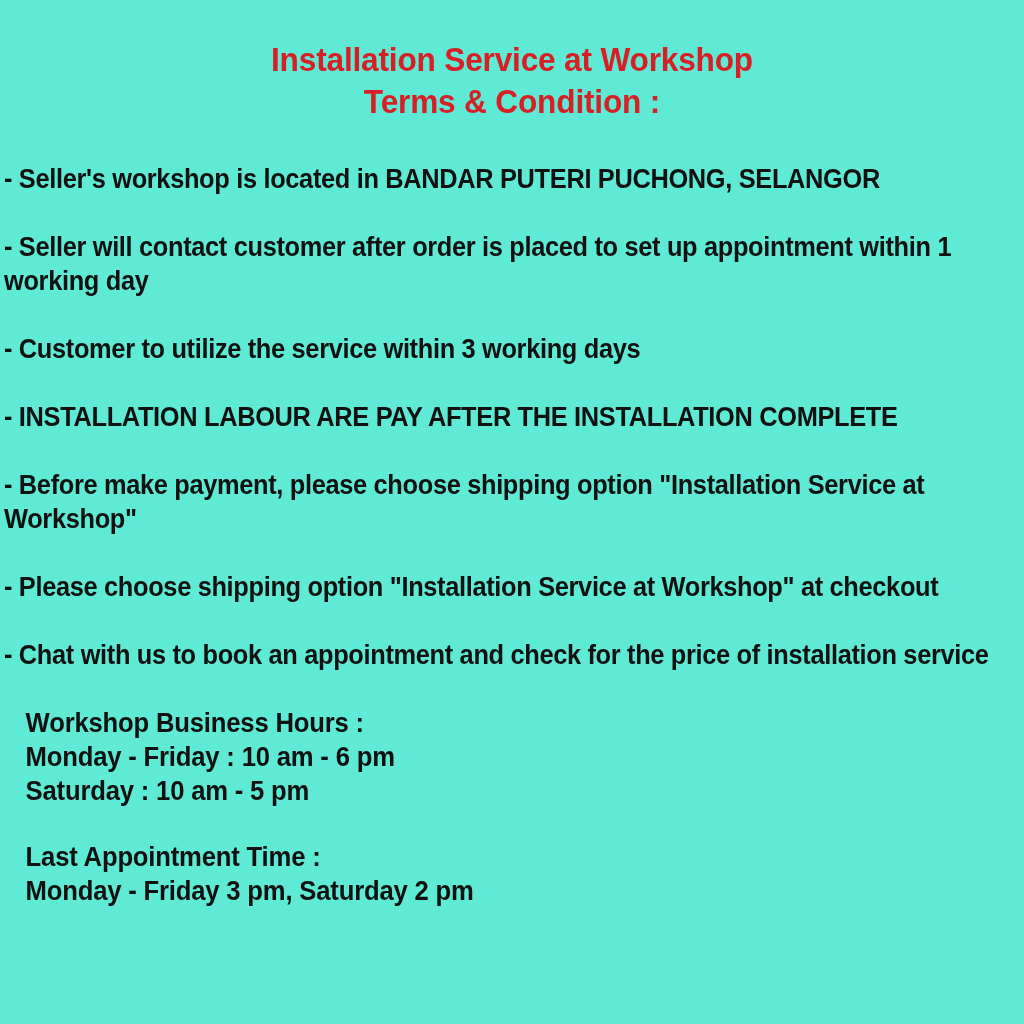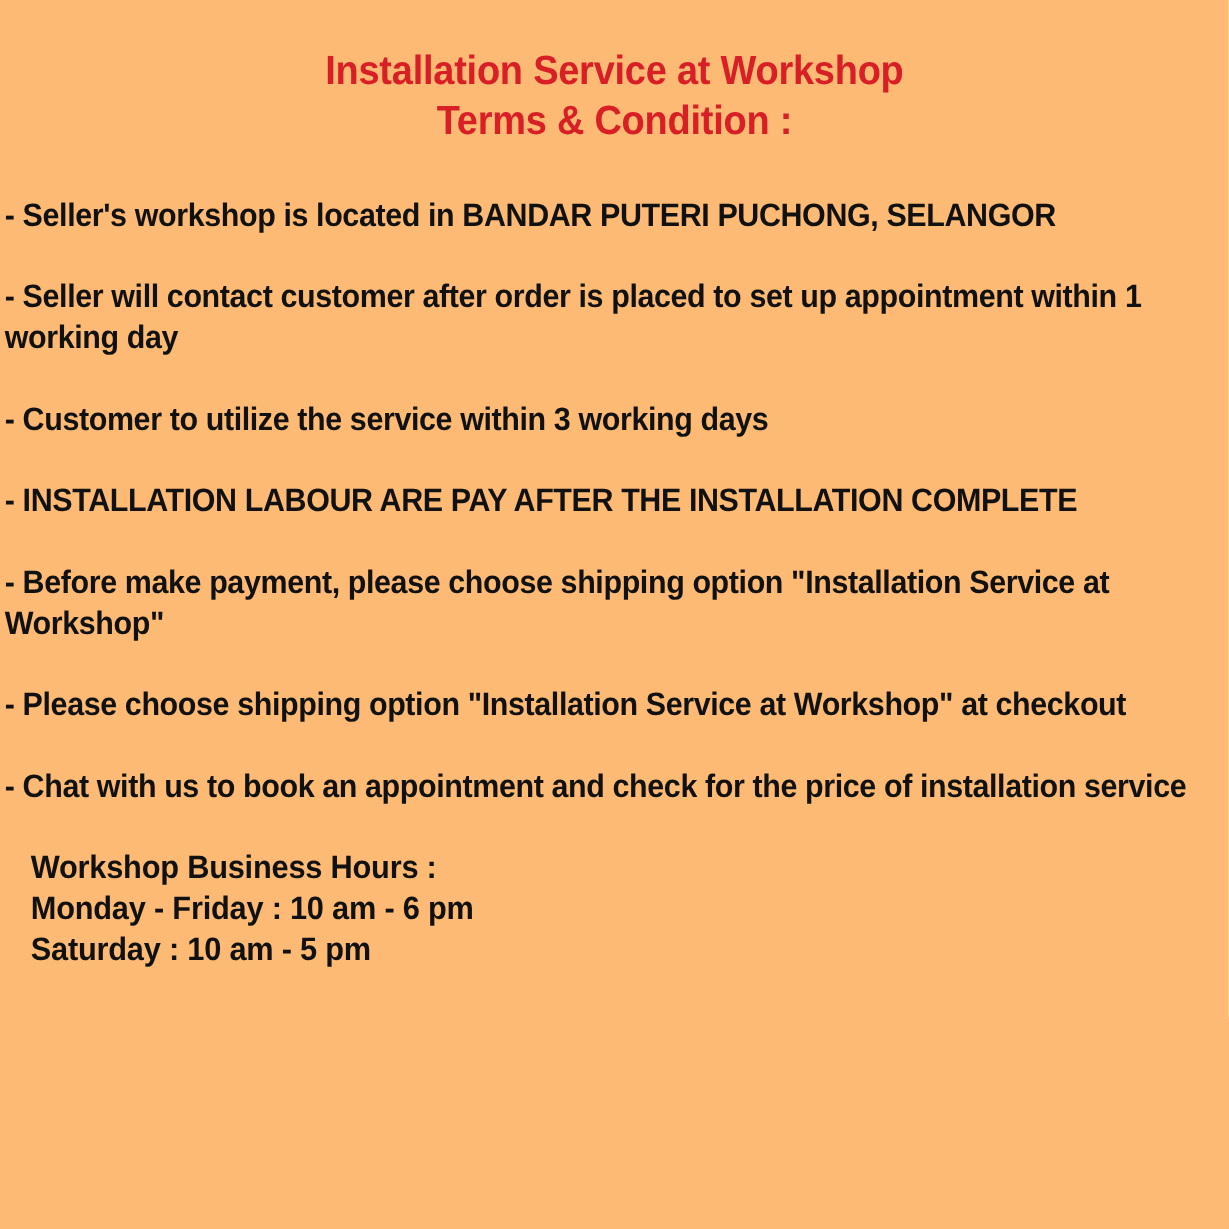--- a/index.html
+++ b/index.html
@@ -12,21 +12,21 @@
     height: 1024px;
     background: #ffffff;
     font-family: "Liberation Sans", "DejaVu Sans", sans-serif;
     overflow: hidden;
   }
 
   .page {
     position: relative;
     width: 1024px;
     height: 1024px;
-    background: #fdba74;
+    background: #5eead4;
     box-sizing: border-box;
   }
 
   
   .title-block {
     width: 100%;
     text-align: center;
     padding-top: 38px;
   }
   .title-line {
@@ -113,16 +113,20 @@
   </div>
 
   <div class="footer-info">
 
     <div class="info-group">
       <div class="info-heading">Workshop Business Hours :</div>
       <div class="info-line">Monday - Friday : 10 am - 6 pm</div>
       <div class="info-line">Saturday : 10 am - 5 pm</div>
     </div>
 
+    <div class="info-group">
+      <div class="info-heading">Last Appointment Time :</div>
+      <div class="info-line">Monday - Friday 3 pm, Saturday 2 pm</div>
+    </div>
 
   </div>
 
 </div>
 
 </body></html>

